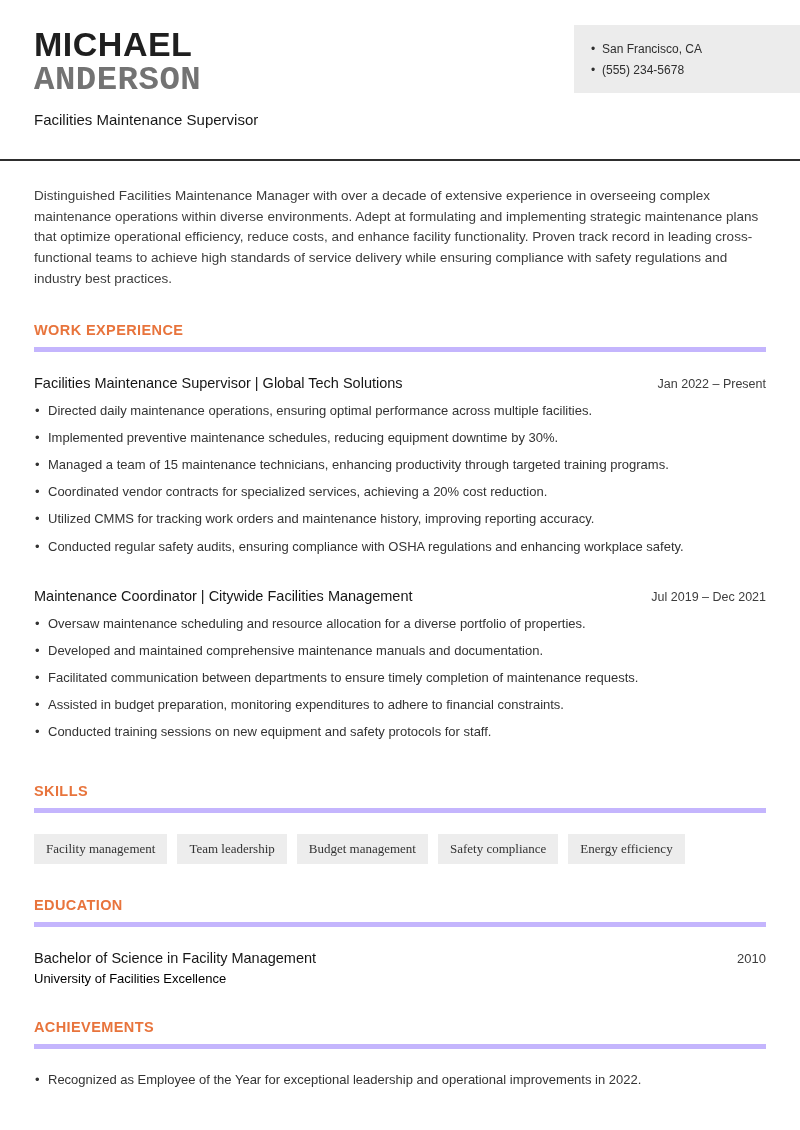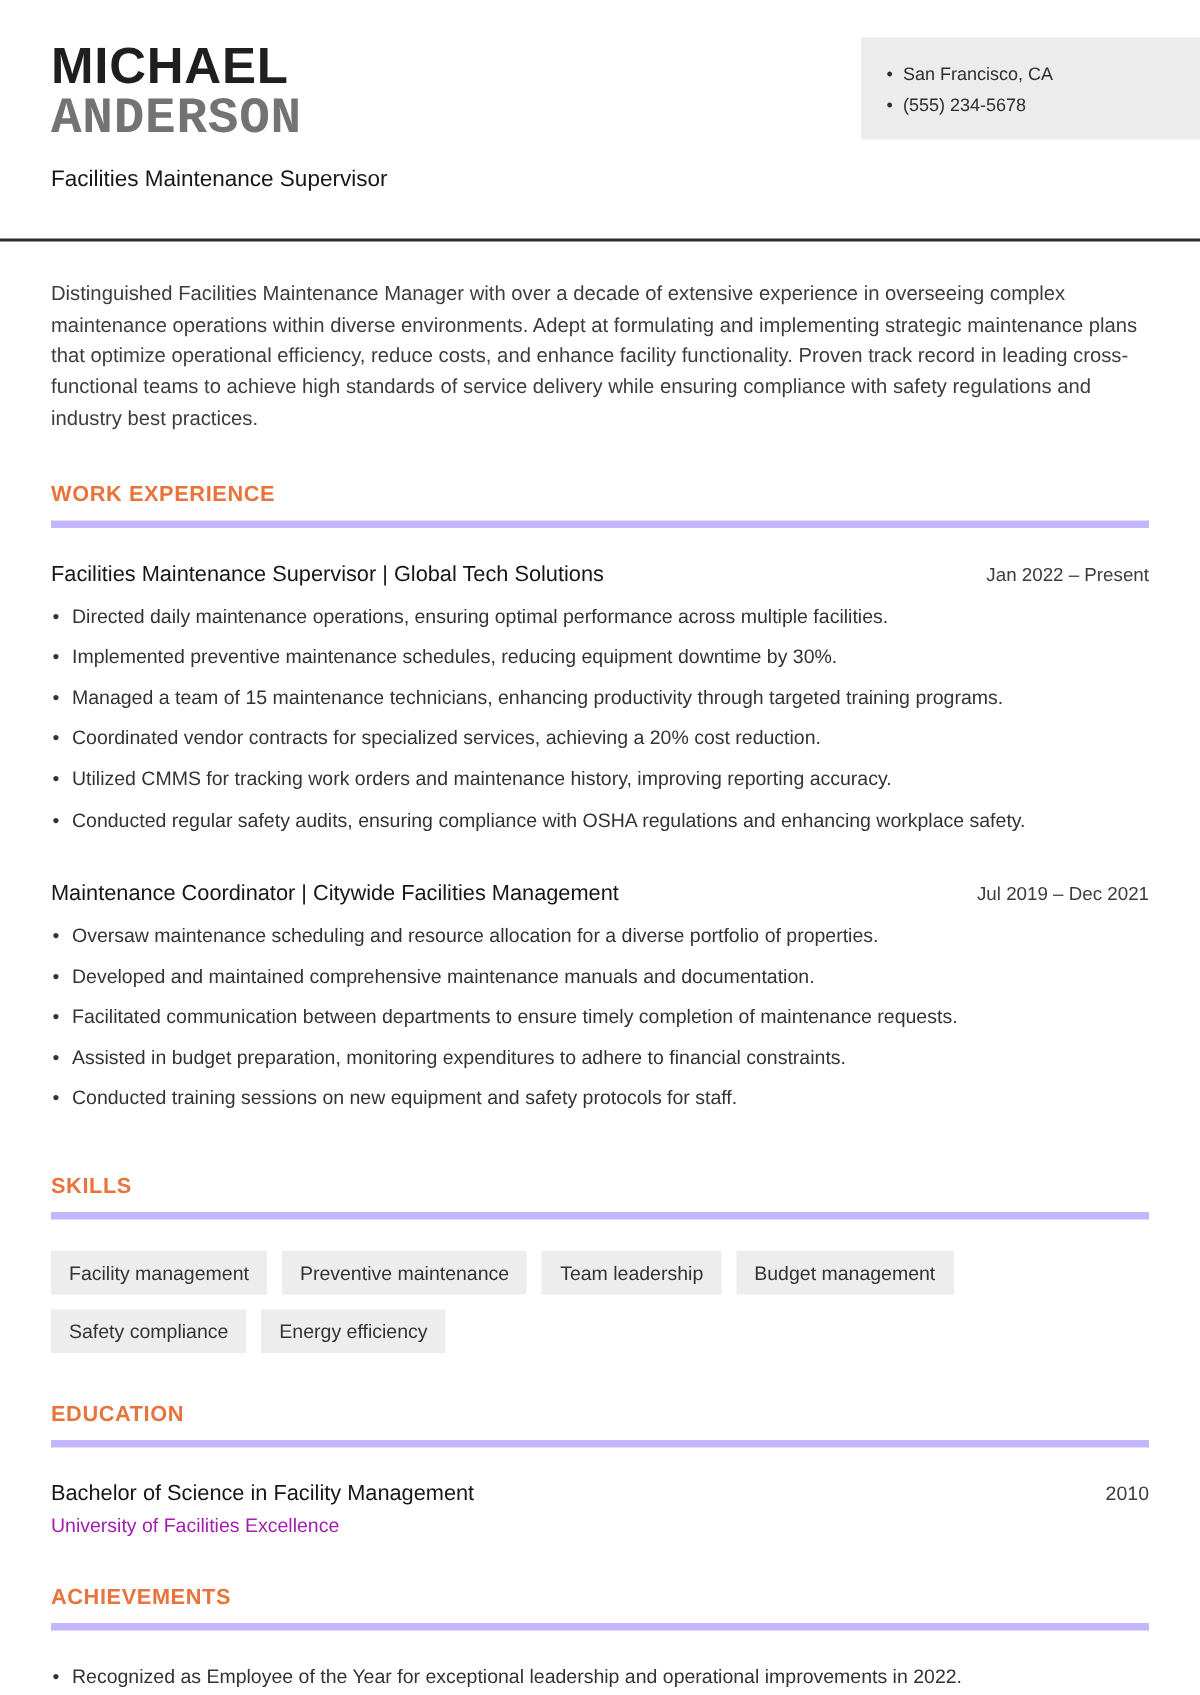--- a/index.html
+++ b/index.html
@@ -117,32 +117,33 @@
     content: "•";
     position: absolute;
     left: 1px;
     color: #333;
   }
   .tags {
     display: flex;
     flex-wrap: wrap;
     gap: 10px;
     margin-top: 21px;
+    font-family: Liberation Serif, serif;
   }
   .tag {
     display: inline-block;
     background: #ededed;
     padding: 7px 12px;
     font-size: 13px;
     color: #333;
   }
   .edu-school {
     margin-top: 5px;
     font-size: 13px;
-    color: #a21caf;
+    color: #000000;
   }
 </style>
 </head>
 <body>
 
 <div class="page">
 
   <header class="header">
     <div>
       <h1 class="first-name">MICHAEL</h1>
@@ -193,21 +194,20 @@
           <li>Assisted in budget preparation, monitoring expenditures to adhere to financial constraints.</li>
           <li>Conducted training sessions on new equipment and safety protocols for staff.</li>
         </ul>
       </div>
     </section>
 
     <section>
       <h2 class="section-heading">SKILLS</h2>
       <div class="tags">
         <span class="tag">Facility management</span>
-        <span class="tag">Preventive maintenance</span>
         <span class="tag">Team leadership</span>
         <span class="tag">Budget management</span>
         <span class="tag">Safety compliance</span>
         <span class="tag">Energy efficiency</span>
       </div>
     </section>
 
     <section>
       <h2 class="section-heading">EDUCATION</h2>
       <div class="edu-row">

